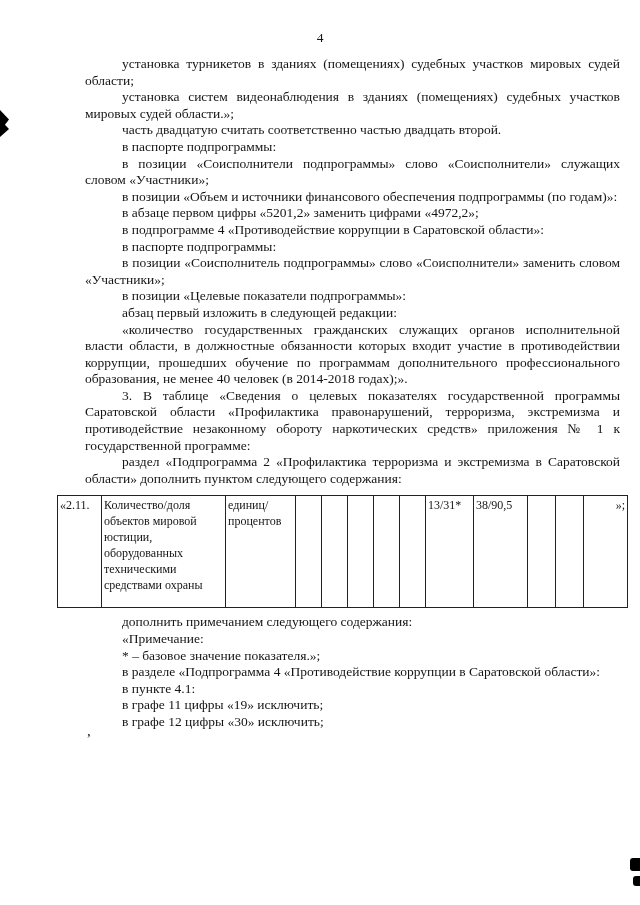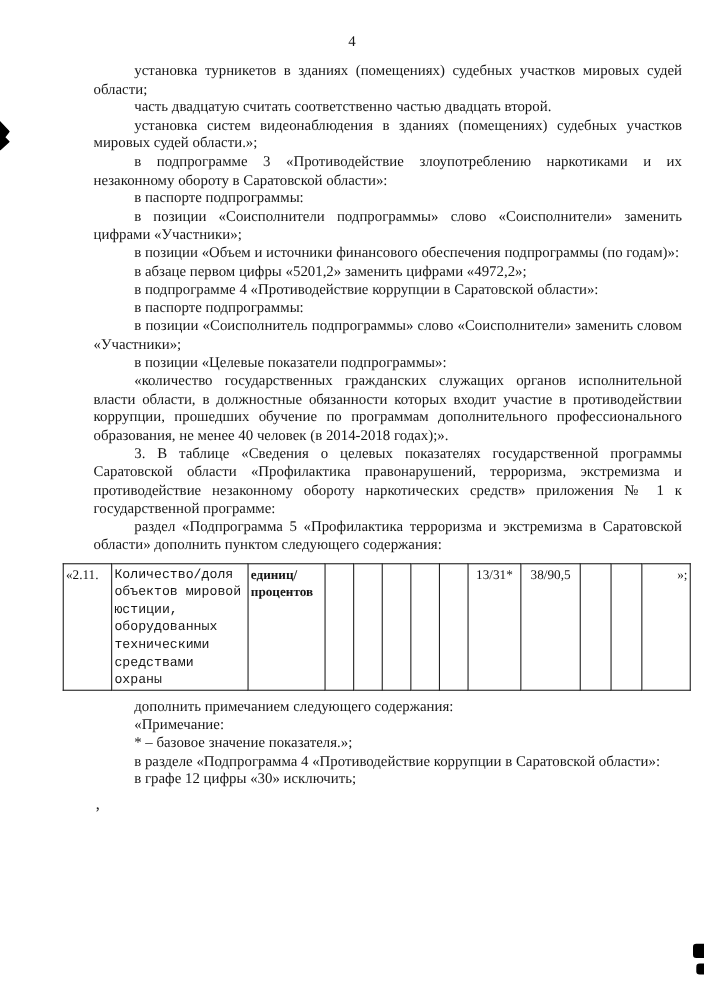--- a/index.html
+++ b/index.html
@@ -31,21 +31,21 @@
   table.indicator-table td {
     border:1px solid #222;
     vertical-align:top;
     font-size:12px; line-height:16px;
     padding:1px 2px;
     height:112px;
     word-wrap:break-word;
     overflow:hidden;
     text-indent:0;
   }
-  td.cell-center { text-align:center; }
+  td.cell-center { }
   td.cell-last { vertical-align:bottom; text-align:right; padding-right:3px; font-size:13px; }
   .stray-mark {
     position:absolute; left:87px; top:723px;
     font-size:15px; color:#222;
   }
   
   .artifact { position:absolute; background:#000; }
   .artifact-top-left {
     left:0; top:110px; width:9px; height:27px;
     clip-path:polygon(0 0, 100% 35%, 55% 55%, 100% 70%, 0 100%);
@@ -67,61 +67,63 @@
   <div class="artifact artifact-top-left"></div>
   <div class="artifact artifact-right-1"></div>
   <div class="artifact artifact-right-2"></div>
 
   <div class="page-number">4</div>
 
   <div class="content">
 
     <div id="paras-before">
         <p class="para">установка турникетов в зданиях (помещениях) судебных участков мировых судей области;</p>
+        <p class="para">установка систем видеонаблюдения в зданиях (помещениях) судебных участков мировых судей области.»;</p>
         <p class="para">часть двадцатую считать соответственно частью двадцать второй.</p>
-        <p class="para">установка систем видеонаблюдения в зданиях (помещениях) судебных участков мировых судей области.»;</p>
-        <p class="para">в подпрограмме 3 «Противодействие злоупотреблению наркотиками и их незаконному обороту в Саратовской области»:</p>
         <p class="para">в паспорте подпрограммы:</p>
-        <p class="para">в позиции «Соисполнители подпрограммы» слово «Соисполнители» заменить цифрами «Участники»;</p>
+        <p class="para">в позиции «Соисполнители подпрограммы» слово «Соисполнители» служащих словом «Участники»;</p>
         <p class="para">в позиции «Объем и источники финансового обеспечения подпрограммы (по годам)»:</p>
         <p class="para">в абзаце первом цифры «5201,2» заменить цифрами «4972,2»;</p>
         <p class="para">в подпрограмме 4 «Противодействие коррупции в Саратовской области»:</p>
         <p class="para">в паспорте подпрограммы:</p>
         <p class="para">в позиции «Соисполнитель подпрограммы» слово «Соисполнители» заменить словом «Участники»;</p>
         <p class="para">в позиции «Целевые показатели подпрограммы»:</p>
+        <p class="para">абзац первый изложить в следующей редакции:</p>
         <p class="para">«количество государственных гражданских служащих органов исполнительной власти области, в должностные обязанности которых входит участие в противодействии коррупции, прошедших обучение по программам дополнительного профессионального образования, не менее 40 человек (в 2014-2018 годах);».</p>
         <p class="para">3. В таблице «Сведения о целевых показателях государственной программы Саратовской области «Профилактика правонарушений, терроризма, экстремизма и противодействие незаконному обороту наркотических средств» приложения № 1 к государственной программе:</p>
-        <p class="para">раздел «Подпрограмма 5 «Профилактика терроризма и экстремизма в Саратовской области» дополнить пунктом следующего содержания:</p>
+        <p class="para">раздел «Подпрограмма 2 «Профилактика терроризма и экстремизма в Саратовской области» дополнить пунктом следующего содержания:</p>
       </div>
 
     <table class="indicator-table">
       <tbody>
         <tr id="table-row">
             <td style="width: 44px; margin-top: 28px;">«2.11.</td>
-            <td style="width: 124px; font-family: Liberation Mono, monospace;">Количество/доля объектов мировой юстиции, оборудованных техническими средствами охраны</td>
-            <td style="width: 70px; font-weight: bold;">единиц/процентов</td>
+            <td style="width: 124px;">Количество/доля объектов мировой юстиции, оборудованных техническими средствами охраны</td>
+            <td style="width: 70px;">единиц/процентов</td>
             <td style="width: 26px;"></td>
             <td style="width: 26px;"></td>
             <td style="width: 26px;"></td>
             <td style="width: 26px;"></td>
             <td style="width: 26px;"></td>
             <td class="cell-center" style="width: 48px;">13/31*</td>
             <td class="cell-center" style="width: 54px;">38/90,5</td>
             <td style="width: 28px;"></td>
             <td style="width: 28px;"></td>
             <td class="cell-last" style="width: 44px;">»;</td>
           </tr>
       </tbody>
     </table>
 
     <div id="paras-after">
         <p class="para">дополнить примечанием следующего содержания:</p>
         <p class="para">«Примечание:</p>
         <p class="para">* – базовое значение показателя.»;</p>
         <p class="para">в разделе «Подпрограмма 4 «Противодействие коррупции в Саратовской области»:</p>
+        <p class="para">в пункте 4.1:</p>
+        <p class="para">в графе 11 цифры «19» исключить;</p>
         <p class="para">в графе 12 цифры «30» исключить;</p>
       </div>
 
   </div>
 
   <div class="stray-mark">,</div>
 
 </div>
 
 </body></html>

